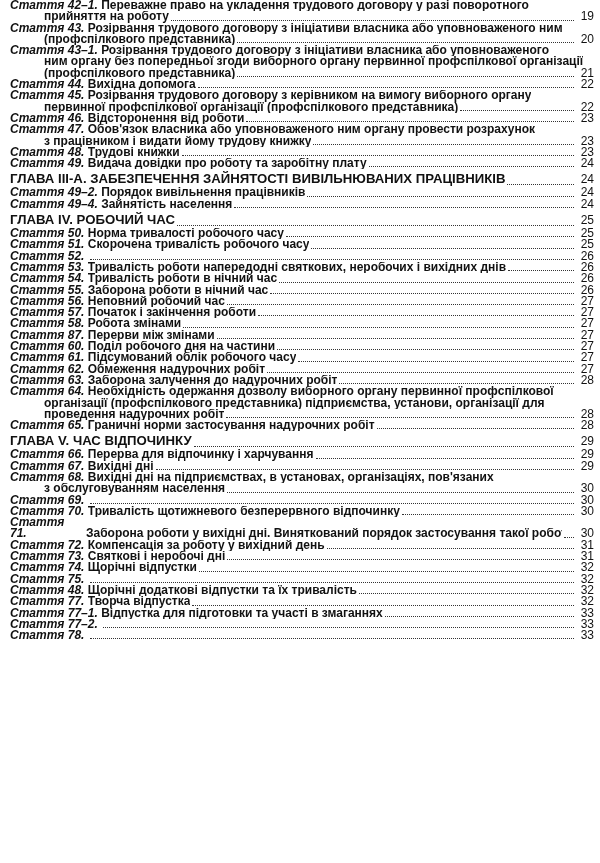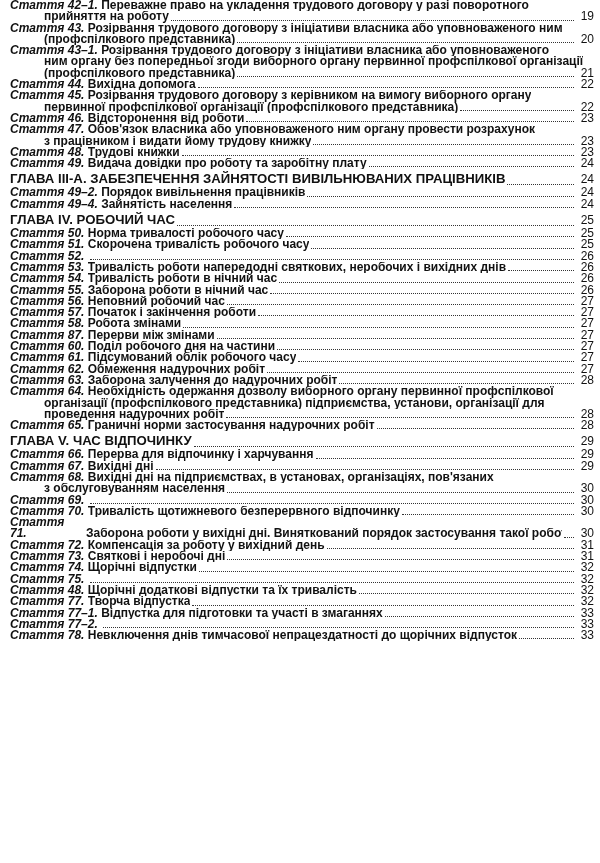--- a/index.html
+++ b/index.html
@@ -192,15 +192,15 @@
     <div class="entry">
       <div class="row"><span class="art">Стаття 77.</span>&nbsp;<span class="txt">Творча відпустка</span><span class="dots"></span><span class="pg">32</span></div>
     </div>
     <div class="entry">
       <div class="row"><span class="art">Стаття 77–1.</span>&nbsp;<span class="txt">Відпустка для підготовки та участі в змаганнях</span><span class="dots"></span><span class="pg">33</span></div>
     </div>
     <div class="entry">
       <div class="row"><span class="art">Стаття 77–2.</span>&nbsp;<span class="dots"></span><span class="pg">33</span></div>
     </div>
     <div class="entry">
-      <div class="row"><span class="art">Стаття 78.</span>&nbsp;<span class="txt">Невключення днів тимчасової непрацездатності до щорічних відпусток</span><span class="dots"></span><span class="pg">33</span></div>
+      <div class="row"><span class="art">Стаття 78.</span>&nbsp;<span class="dots"></span><span class="pg">33</span></div>
     </div>
   </div>
 
 </body></html>

